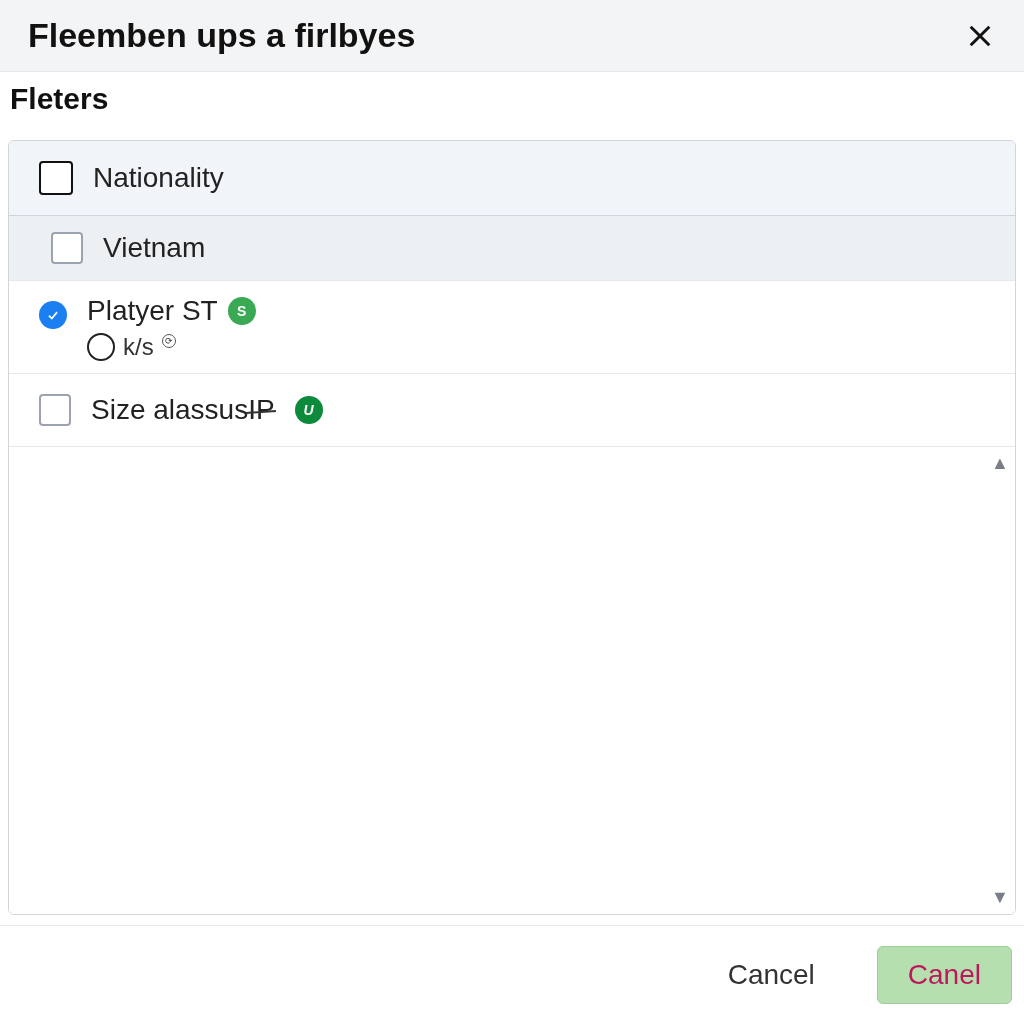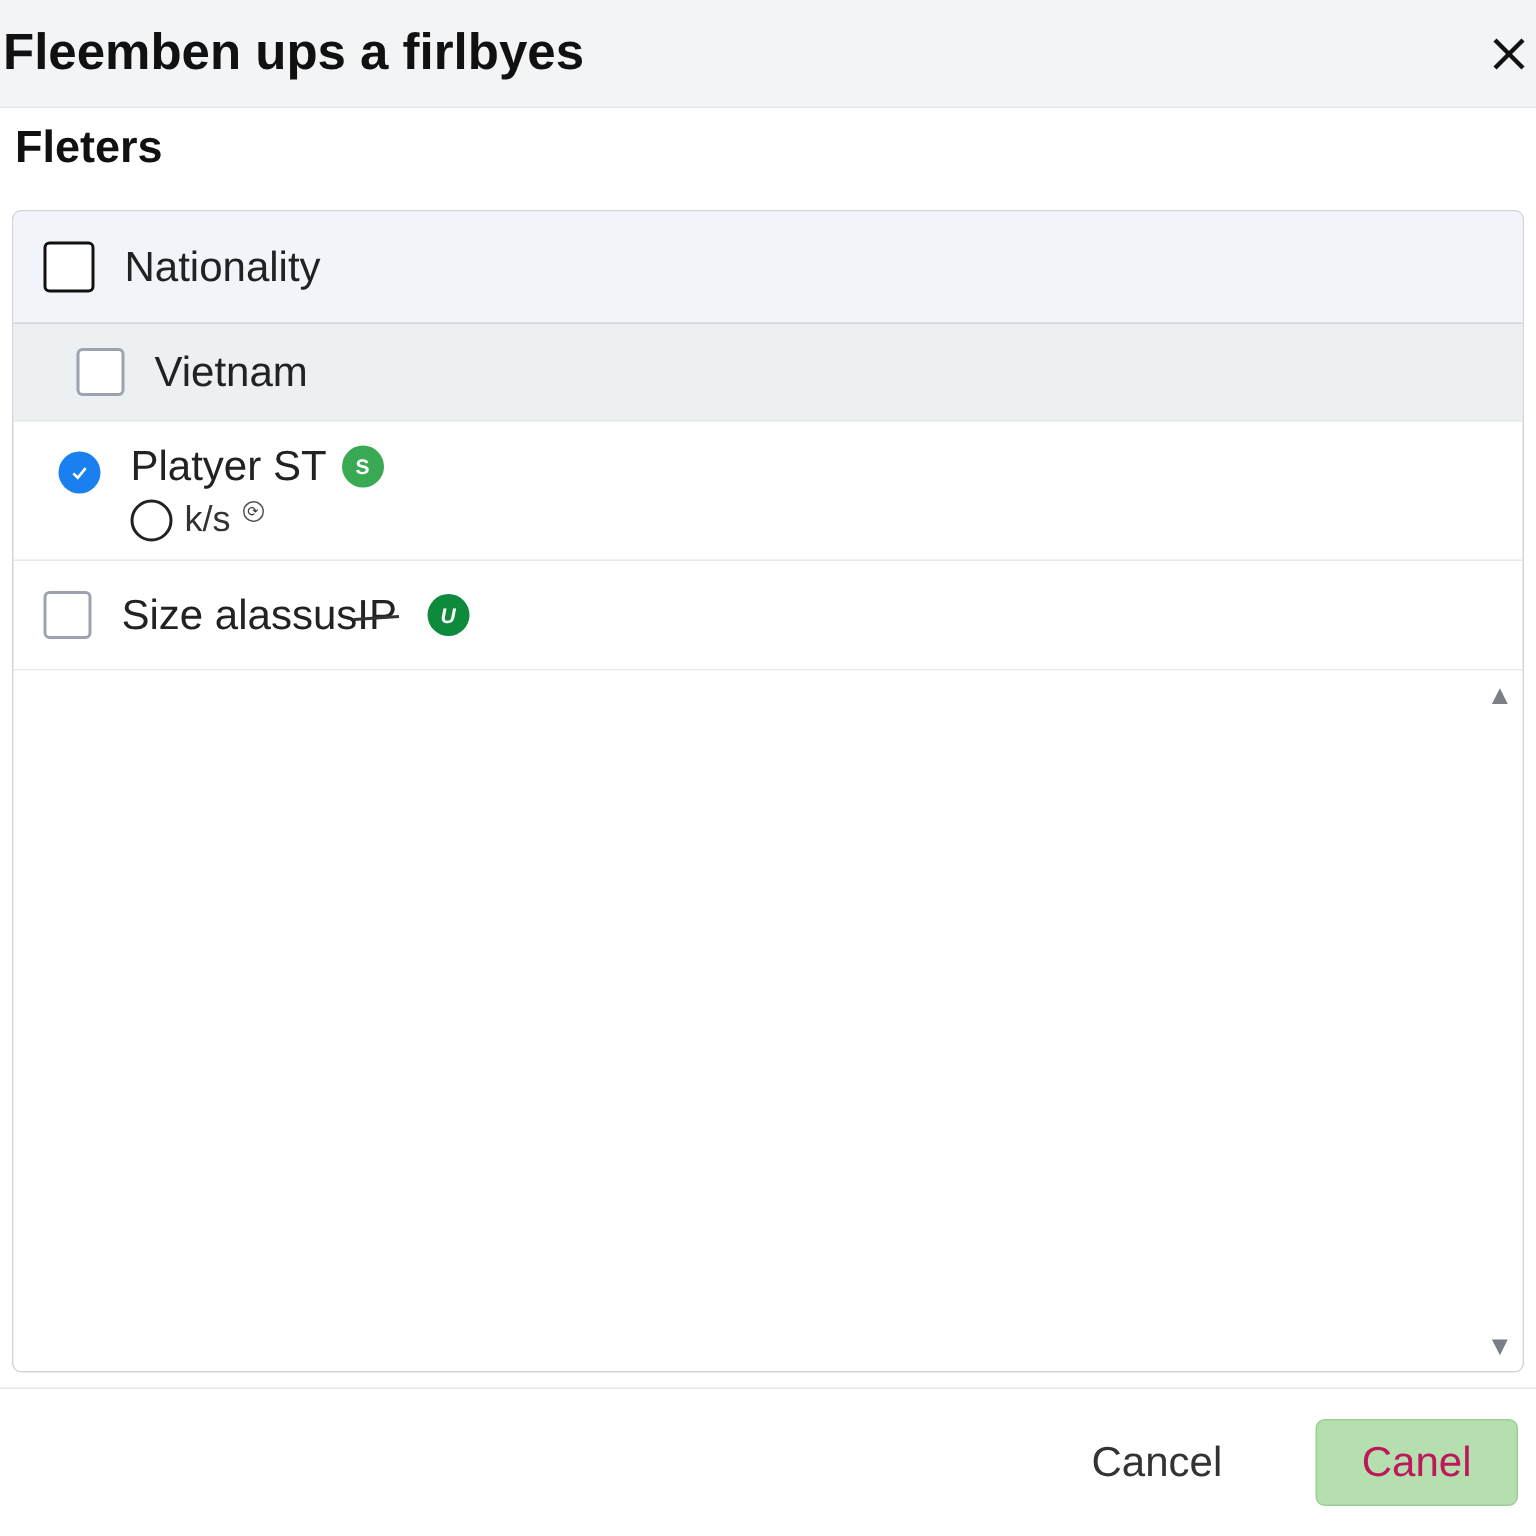--- a/index.html
+++ b/index.html
@@ -11,21 +11,21 @@
     font-family: -apple-system, BlinkMacSystemFont, "Segoe UI", Helvetica, Arial, sans-serif;
     background: #ffffff;
     width: 1024px;
     height: 1024px;
     overflow: hidden;
     display: flex;
     flex-direction: column;
   }
   .header {
     background: #f3f4f6;
-    padding: 16px 2px;
+    padding: 16px 28px;
     display: flex;
     justify-content: space-between;
     align-items: center;
     border-bottom: 1px solid #e5e7eb;
   }
   .header-title {
     font-size: 34px;
     font-weight: 600;
     color: #111;
   }
@@ -63,21 +63,21 @@
     flex: 1;
     display: flex;
     flex-direction: column;
     overflow: hidden;
     position: relative;
     background: #fff;
   }
   .filter-row {
     display: flex;
     align-items: center;
-    padding: 20px 20px;
+    padding: 20px 30px;
     border-bottom: 1px solid #e5e7eb;
     font-size: 28px;
     color: #222;
     gap: 20px;
   }
   .filter-row.header-row {
     background: #f1f5f9;
     border-bottom: 1px solid #d1d5db;
   }
   .filter-row.sub-row {

